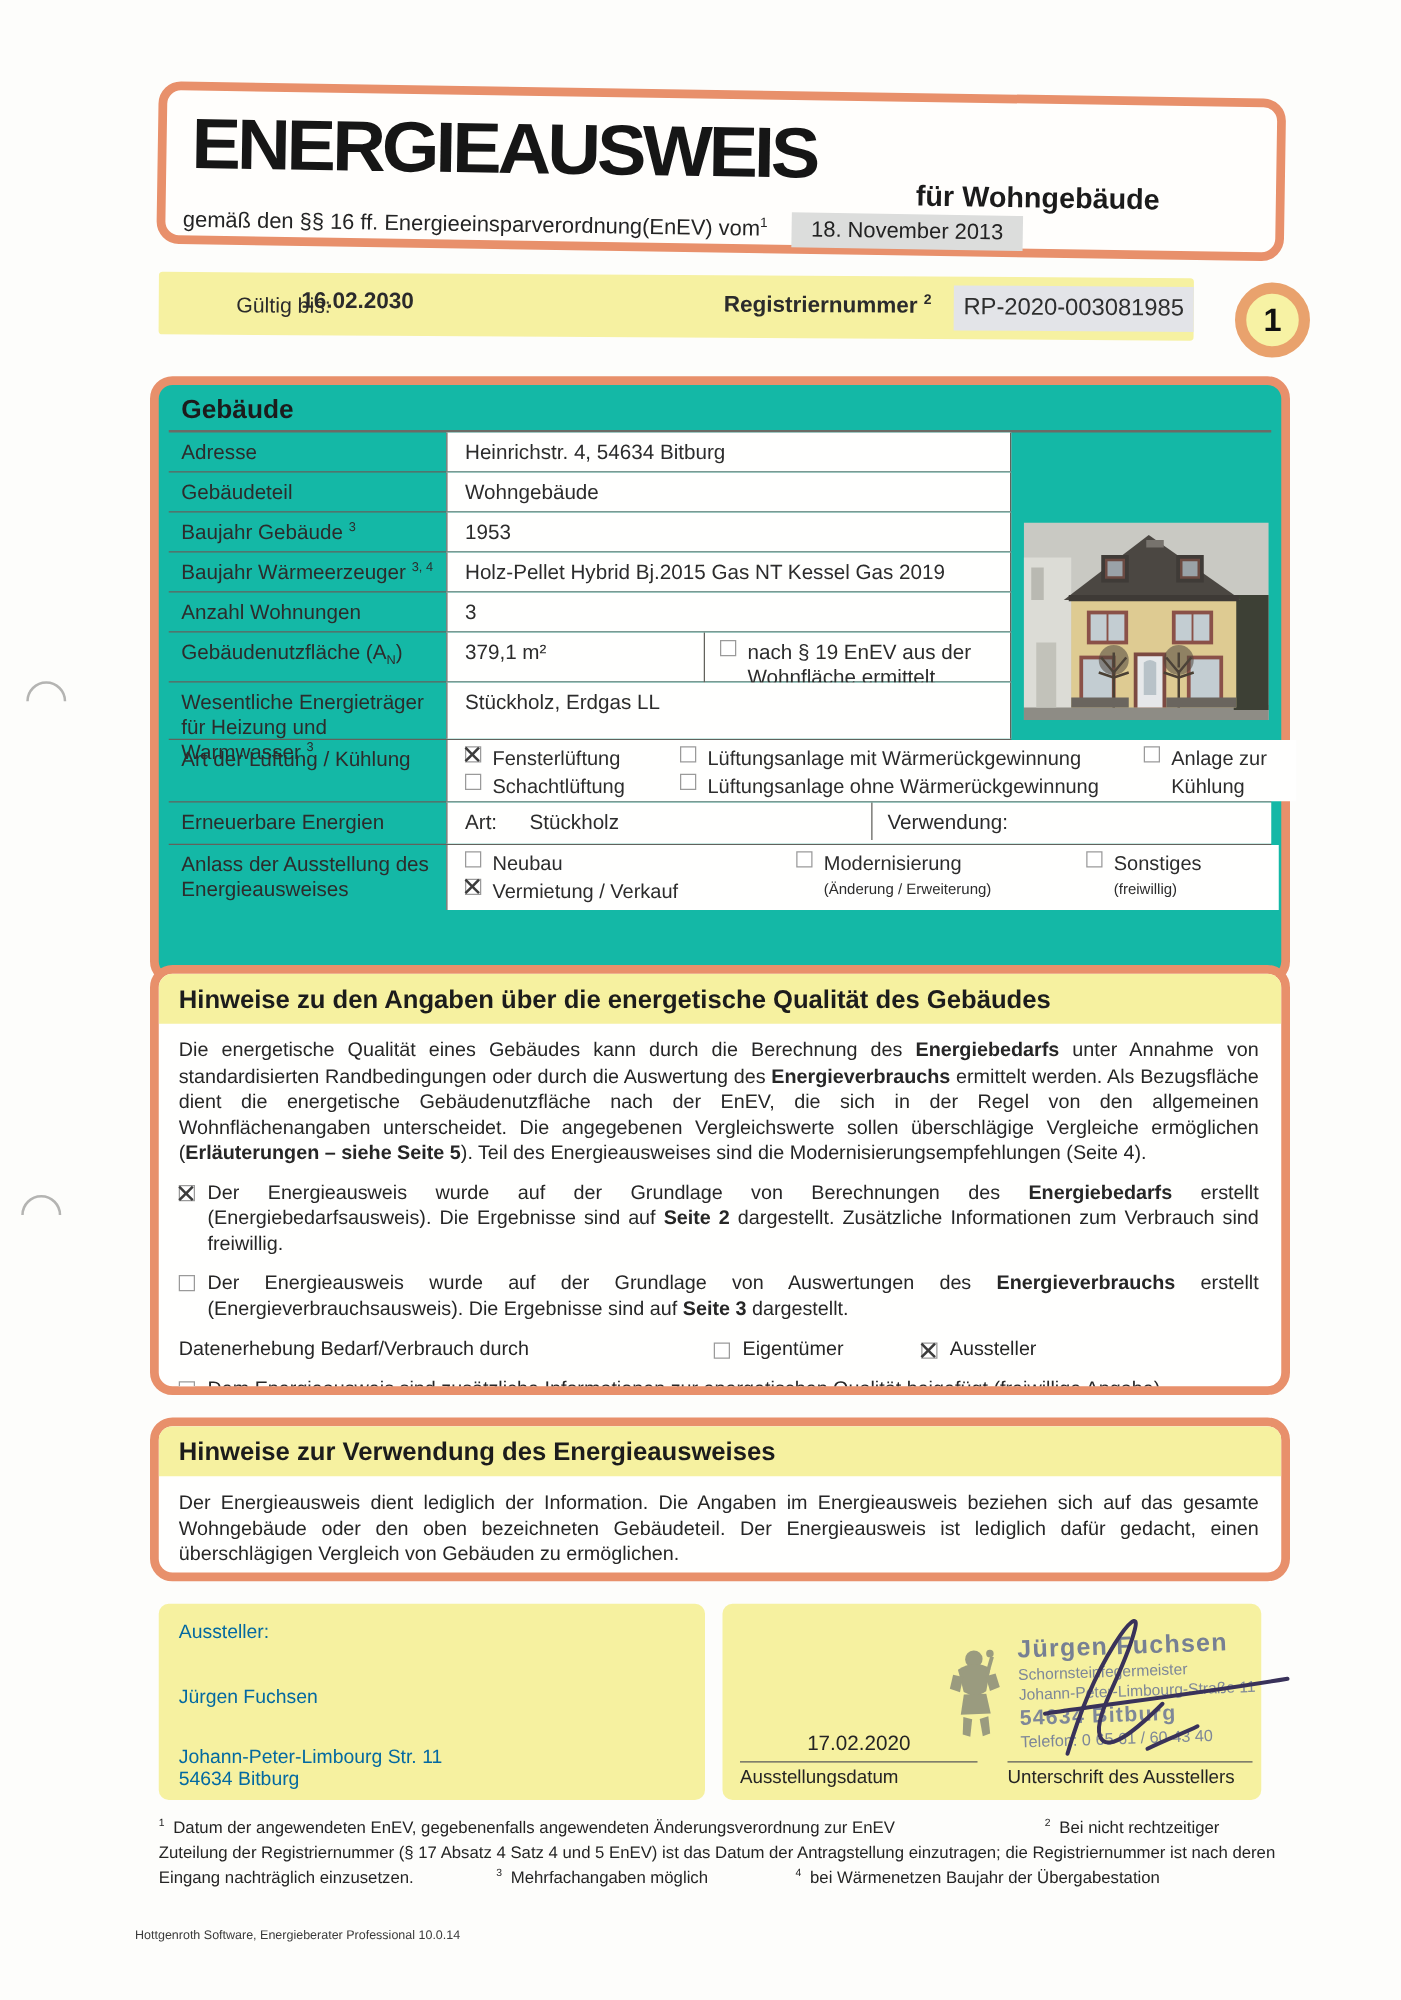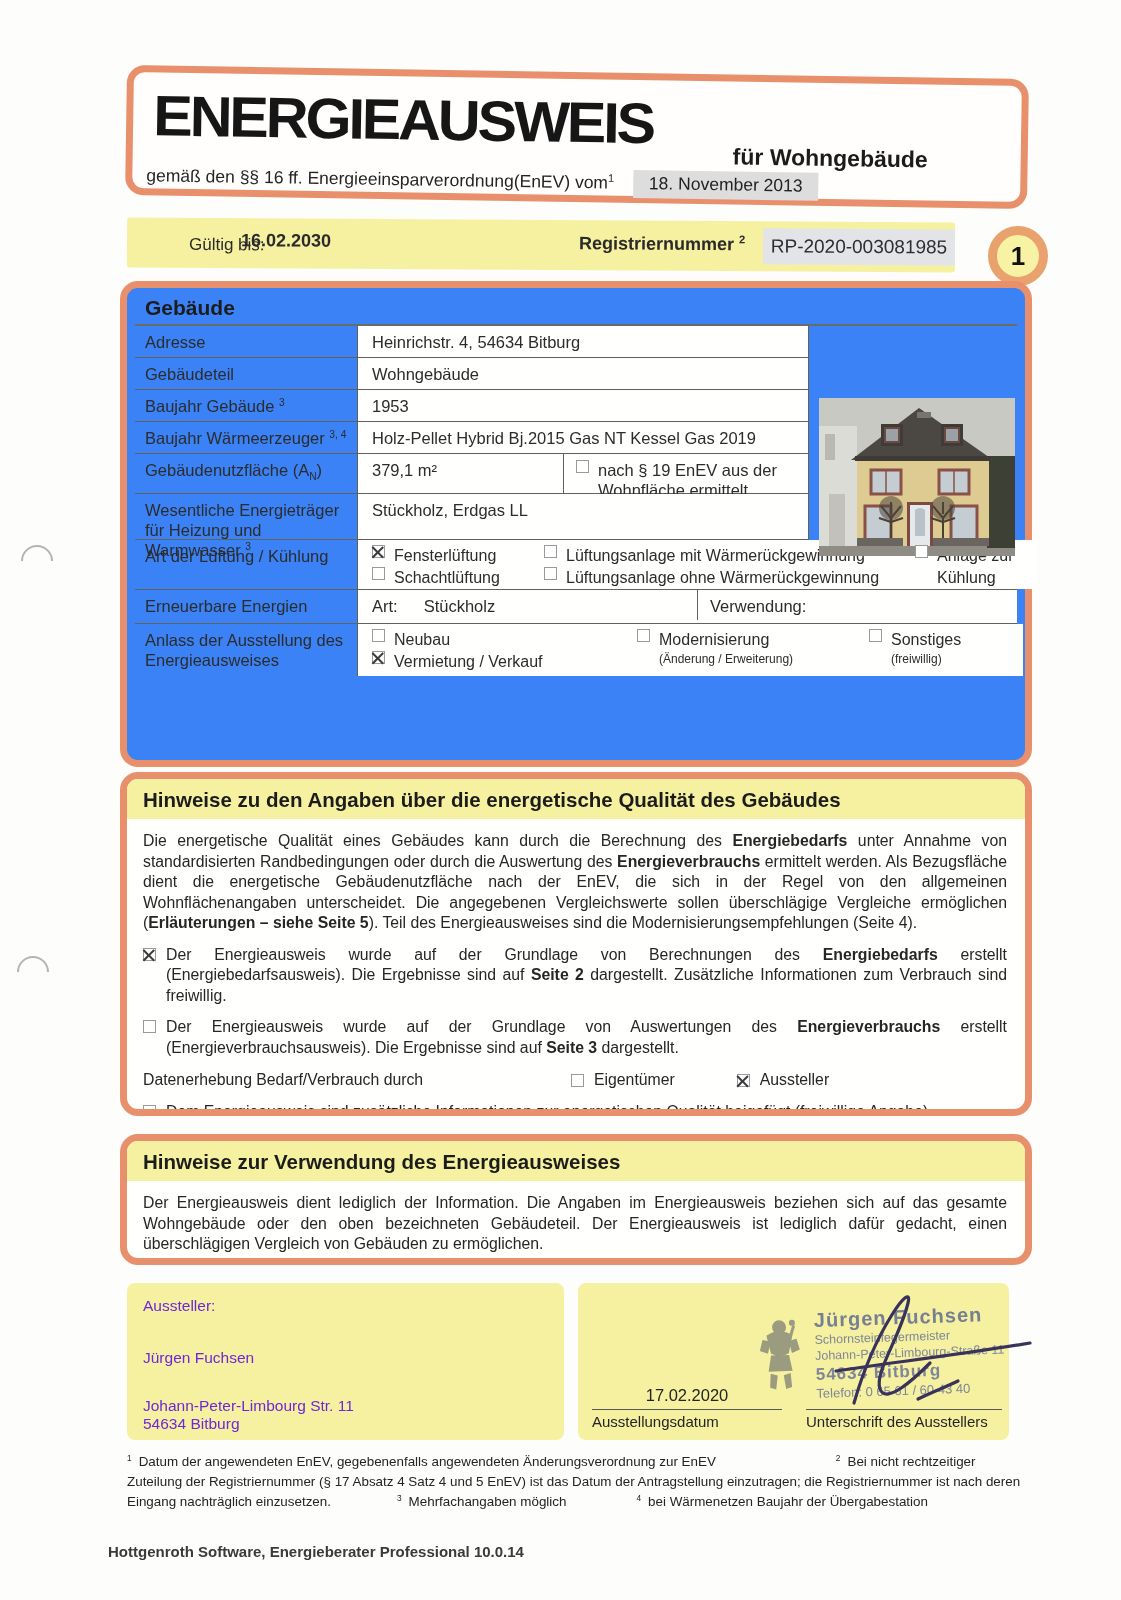--- a/index.html
+++ b/index.html
@@ -31,22 +31,22 @@
   .vb-label { position:absolute; left:18px; top:17px; font-size:17px;margin-left:44px; }
   .vb-date { position:absolute; left:114px; top:12px; font-size:18px; font-weight:bold; }
   .vb-reg-label { position:absolute; left:452px; top:13px; font-size:18px; font-weight:bold; }
   .vb-reg-value { position:absolute; left:636px; top:7px; width:192px; height:36px; background:#e3e4e8;
         font-size:19px; display:flex; align-items:center; justify-content:center; color:#2e2e2e; }
   .page-circle { position:absolute; left:988px; top:226px; width:60px; height:60px; border-radius:50%;
         border:9px solid #e9a26d; background:#f7f2a4; display:flex; align-items:center; justify-content:center;
         font-size:26px; font-weight:bold; color:#111; }
 
   
-  .gb-box { position:absolute; left:120px; top:281px; width:912px; height:486px;
-        border:7px solid #e8906b; border-radius:18px; background:#3b82f6; padding:0 8px; }
+  .gb-box { position:absolute; left:120px; top:301px; width:912px; height:486px;
+        border:7px solid #e8906b; border-radius:18px; background:#14b8a6; padding:0 8px; }
   .gb-title { height:38px; padding:8px 0 0 10px; font-size:21px; font-weight:bold; color:#1c1c1c;
         border-bottom:2px solid #6b6b66; }
   .gb-table { position:relative; }
   .gb-main { margin-right:208px; }
   .g-row { display:flex; border-bottom:1px solid #62625c; }
   .g-lab { width:222px; flex:none; padding:6px 10px 4px 10px; font-size:16.5px; line-height:1.22; color:#2c2c2c; }
   .g-val { flex:1; background:#fffffe; border-left:1px solid #62625c; border-right:1px solid #62625c;
         padding:6px 12px 4px 14px; font-size:16.5px; line-height:1.22; color:#2c2c2c; display:flex; align-items:flex-start; }
   .gb-full .g-val { border-right:none; }
   .gv-split { padding:0; }
@@ -70,21 +70,21 @@
   .cb-row { display:flex; gap:10px; margin-top:11px; align-items:flex-start; }
   .cb-row .cb { margin-top:3px; }
   .cb-row > div { flex:1; }
   .data-line { display:flex; margin-top:12px; align-items:center; }
   .data-line .dl-label { width:428px; flex:none; }
   .chk-inline { display:inline-flex; gap:10px; align-items:center; }
   .chk-inline.opt2 { margin-left:62px; }
 
   
   .issuer-box { position:absolute; left:127px; top:1283px; width:437px; height:157px;
-        background:#f6f1a0; border-radius:8px; padding:14px 16px; font-size:15.5px; color:#6d28d9; }
+        background:#f6f1a0; border-radius:8px; padding:14px 16px; font-size:15.5px; color:#0369a1; }
   .issuer-label { margin-bottom:34px; }
   .issuer-name { margin-bottom:30px; }
   .issue-box { position:absolute; left:578px; top:1283px; width:431px; height:157px;
         background:#f6f1a0; border-radius:8px; font-size:15px; color:#242424; }
   .sig-col { position:absolute; bottom:10px; }
   .sig-col .sig-line { border-bottom:1.5px solid #595959; text-align:center; font-size:16.5px; padding-bottom:3px; min-height:24px; }
   .sig-col .sig-cap { text-align:left; font-size:15px; padding-top:3px; }
   .col-date { left:14px; width:190px; }
   .col-sign { left:228px; width:196px; }
   .stamp { position:absolute; left:175px; top:22px; width:300px; transform:rotate(-2deg);
@@ -95,21 +95,21 @@
   .stamp-small { font-size:12.5px; }
   .stamp-city { font-size:17px; font-weight:bold; letter-spacing:1px; }
   .stamp-phone { font-size:13px; }
   .signature-svg { position:absolute; left:240px; top:-8px; width:240px; height:160px; overflow:visible; }
 
   
   .footnotes { position:absolute; left:127px; top:1452px; width:894px; font-size:13.4px;
         line-height:1.5; color:#242424; }
   .fn-gap1 { margin-left:120px; } .fn-gap2 { margin-left:66px; } .fn-gap3 { margin-left:70px; }
   .footnotes sup { margin-right:7px; }
-  .app-footer { position:absolute; left:108px; top:1543px; font-size:15px; color:#3a3a3a;font-weight:bold; }
+  .app-footer { position:absolute; left:108px; top:1543px; font-size:10px; color:#3a3a3a; }
 
   
   .arc { position:absolute; overflow:visible; }
 </style>
 </head>
 <body>
 
 <div class="page">
 
   <svg class="arc" style="left:20px; top:545px; width:34px; height:18px;" viewBox="0 0 34 18">
@@ -148,20 +148,24 @@
           <div class="g-lab">Gebäudeteil</div>
           <div class="g-val">Wohngebäude</div>
         </div>
         <div class="g-row" style="height:32px">
           <div class="g-lab"><span>Baujahr Gebäude</span> <sup>3</sup></div>
           <div class="g-val">1953</div>
         </div>
         <div class="g-row" style="height:32px">
           <div class="g-lab"><span>Baujahr Wärmeerzeuger</span> <sup>3, 4</sup></div>
           <div class="g-val">Holz-Pellet Hybrid Bj.2015 Gas NT Kessel Gas 2019</div>
+        </div>
+        <div class="g-row" style="height:32px">
+          <div class="g-lab">Anzahl Wohnungen</div>
+          <div class="g-val">3</div>
         </div>
         <div class="g-row" style="height:40px">
           <div class="g-lab"><span>Gebäudenutzfläche (A</span><sub>N</sub><span>)</span></div>
           <div class="g-val gv-split">
             <div class="gv-a">379,1 m²</div>
             <div class="gv-b">
               <span class="cb"></span>
               <span>nach § 19 EnEV aus der Wohnfläche ermittelt</span>
             </div>
           </div>

